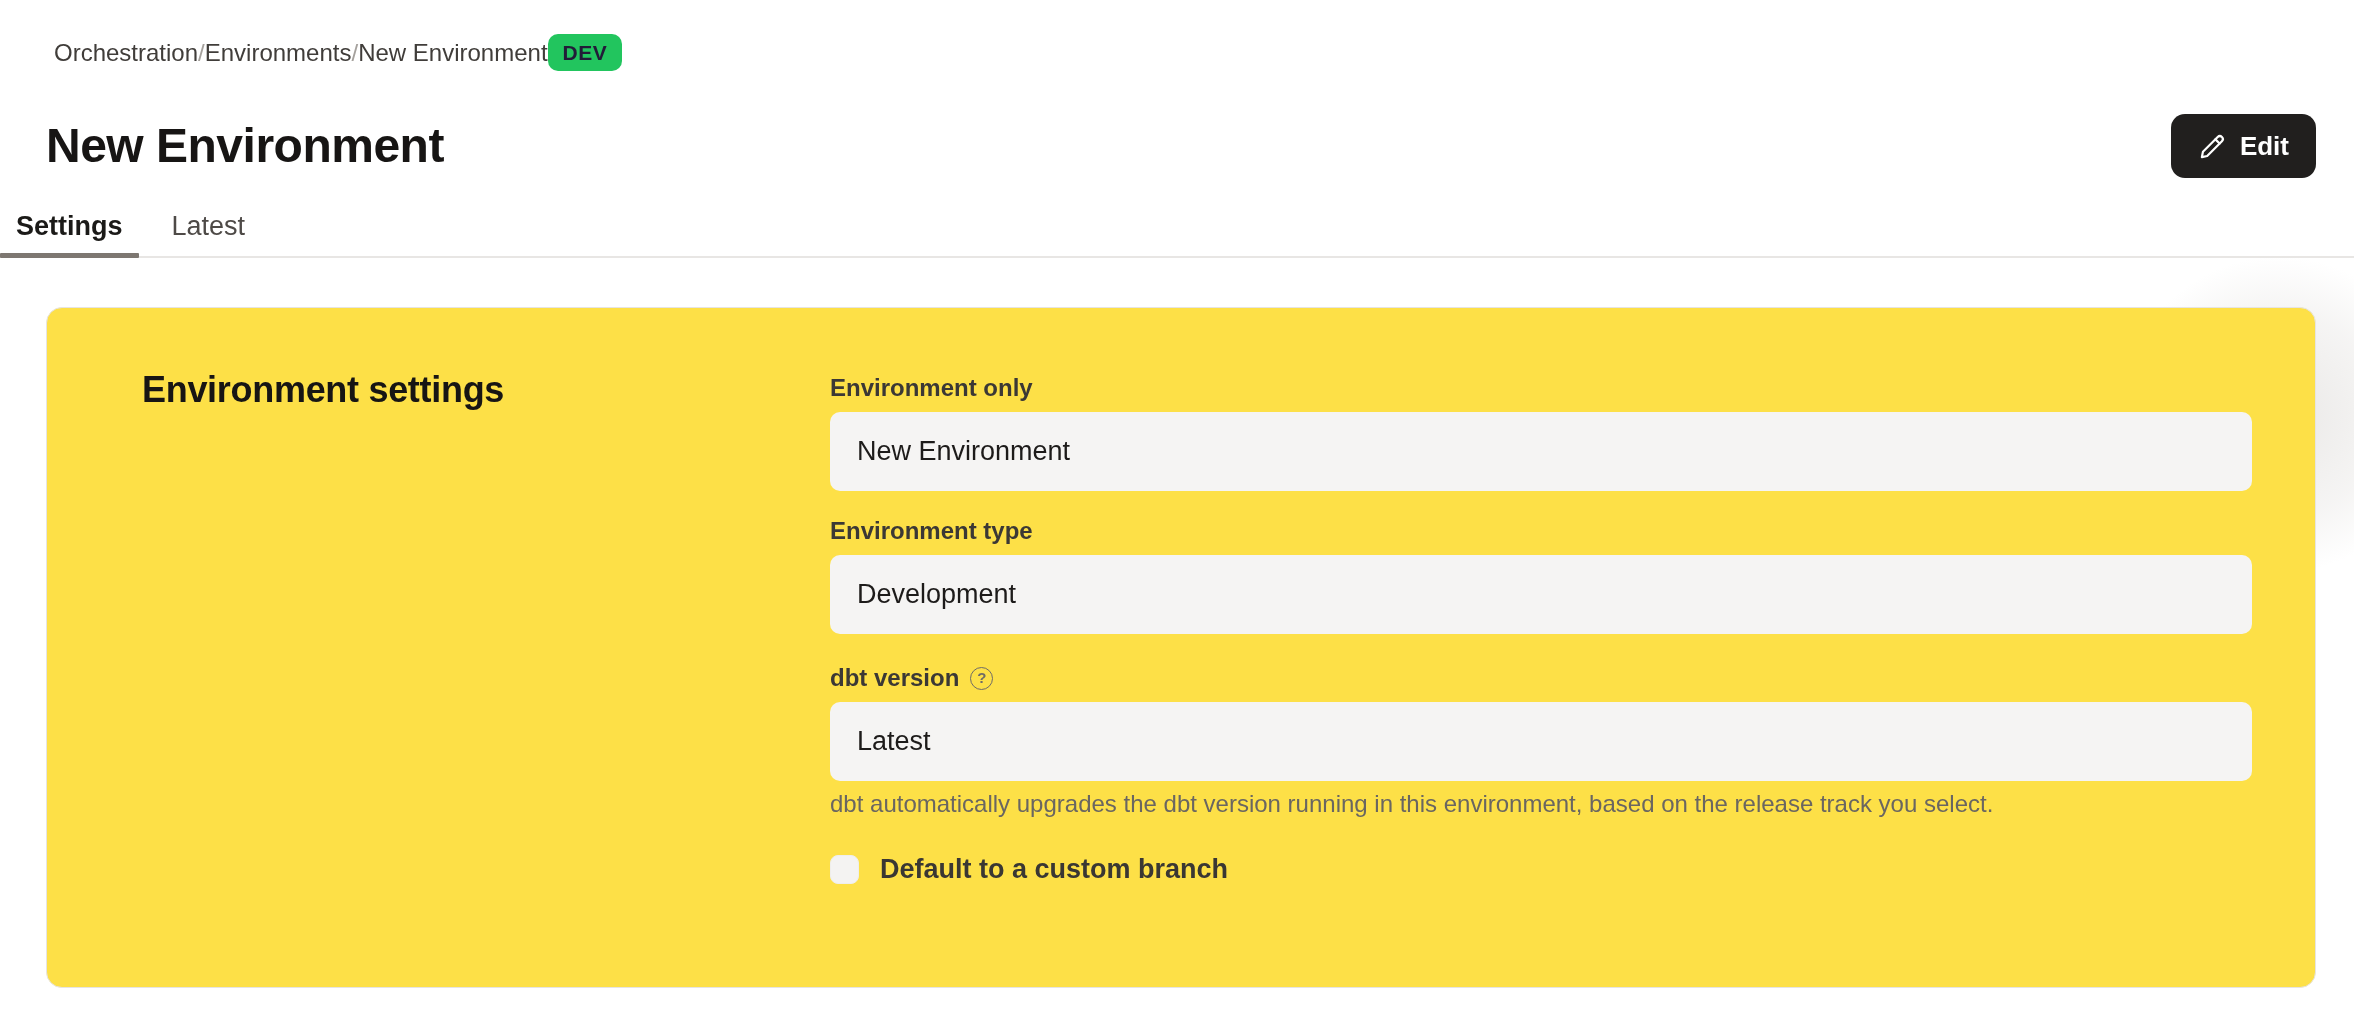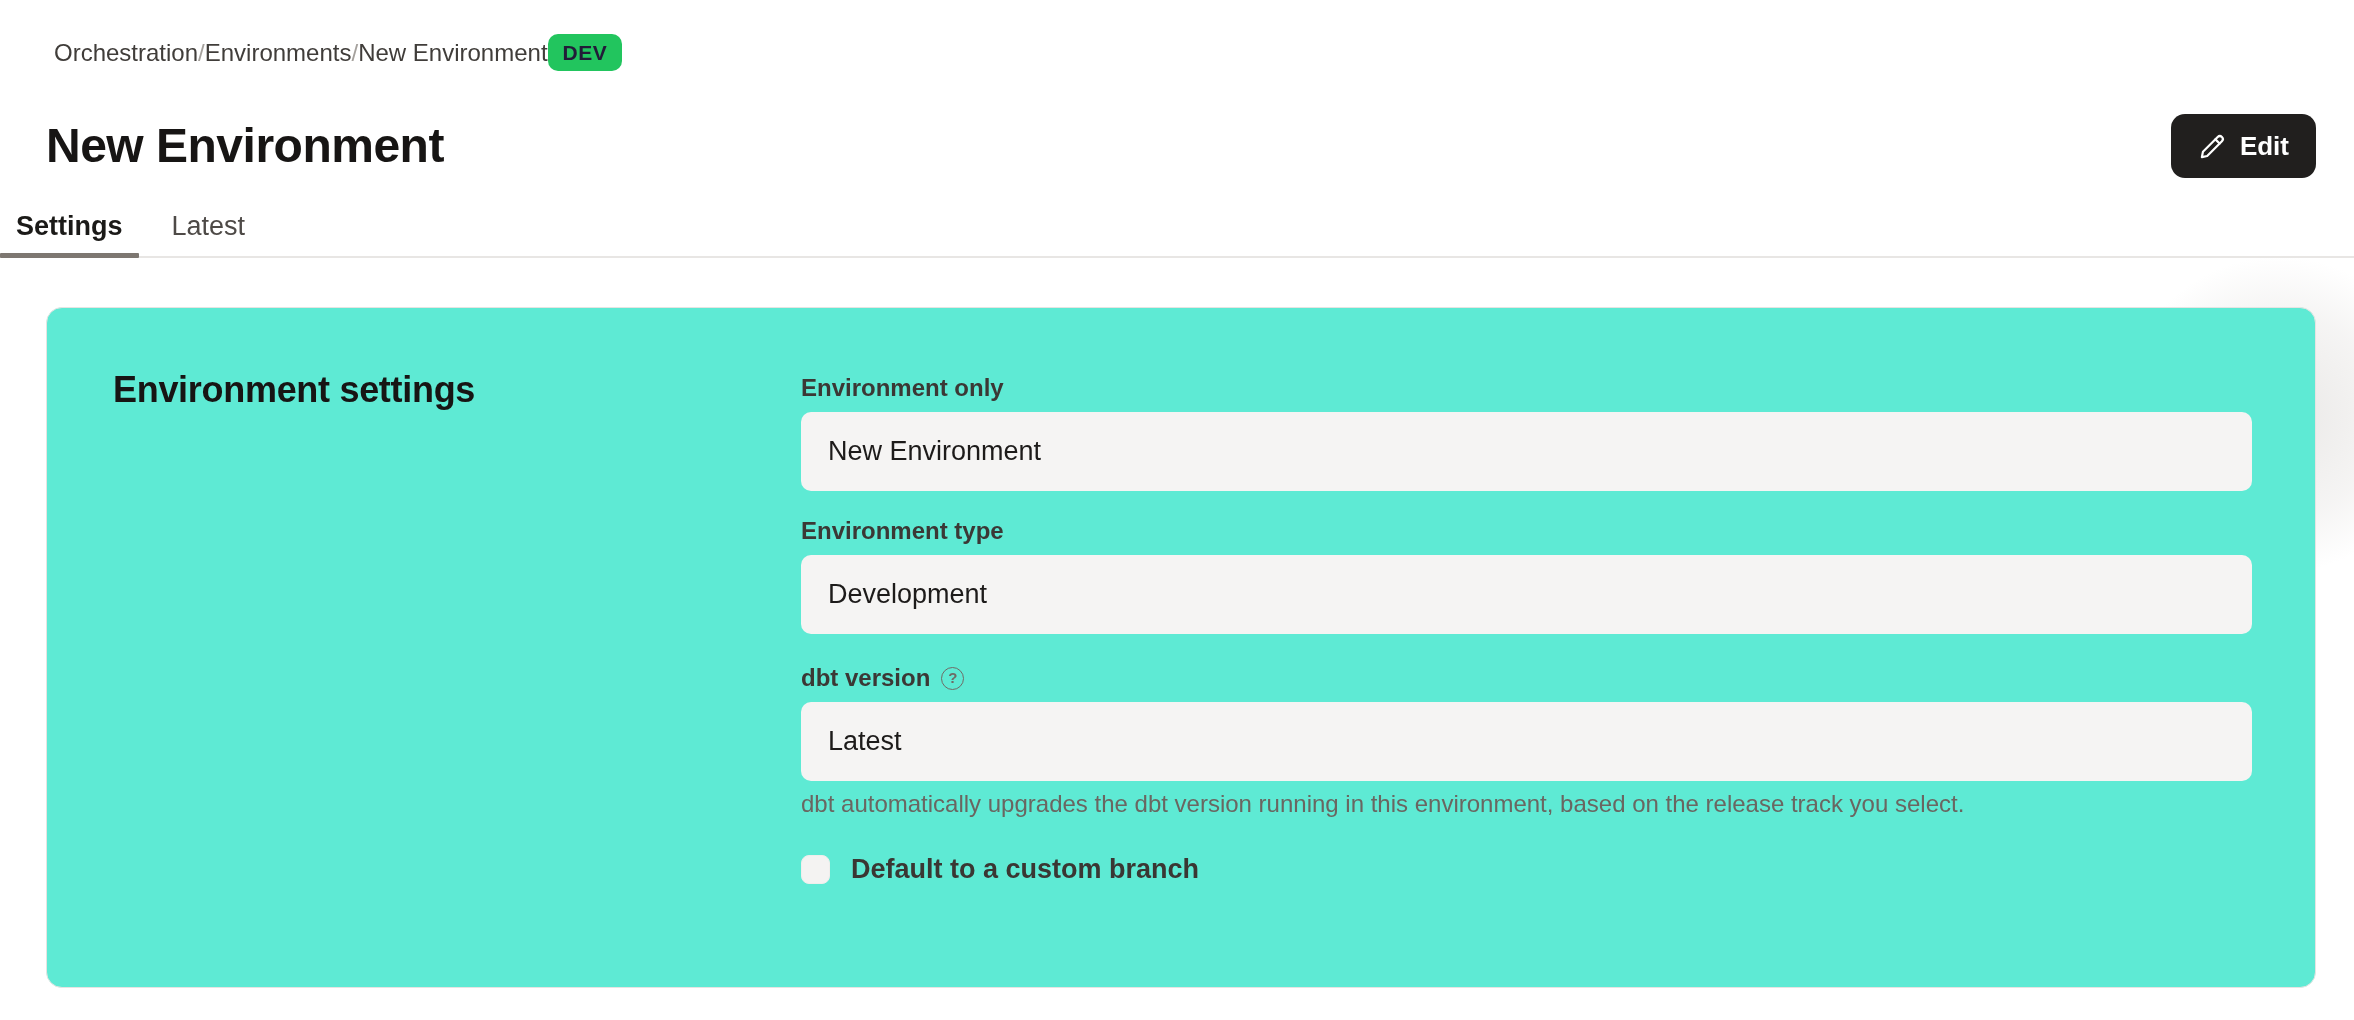--- a/index.html
+++ b/index.html
@@ -51,22 +51,22 @@
   .tab.active { font-weight:600; color:#1b1a18; }
   .tab.active::after {
     content:""; position:absolute; left:0; right:0; bottom:-2px; height:5px;
     background:#7d7771; border-radius:1px;
   }
 
   
   .card {
     margin:49px 38px 0 46px; height:681px;
     border:1.5px solid #e6e4e2; border-radius:16px;
-    display:flex; padding:59px 63px 0 66px;
-    background:#5eead4; position:relative;
+    display:flex; padding:59px 63px 0 95px;
+    background:#fde047; position:relative;
   }
   .card-left { width:688px; flex-shrink:0; }
   .card-heading { font-size:36px; font-weight:700; color:#171514; line-height:46px; letter-spacing:-0.3px; }
   .card-right { flex:1; padding-top:7px; }
 
   .field { margin-bottom:26px; }
   .field.gap-lg { margin-bottom:30px; }
   .field.gap-xl { margin-bottom:37px; }
   .field-label {
     font-size:24px; font-weight:600; color:#3b3835; line-height:28px; margin-bottom:10px;

